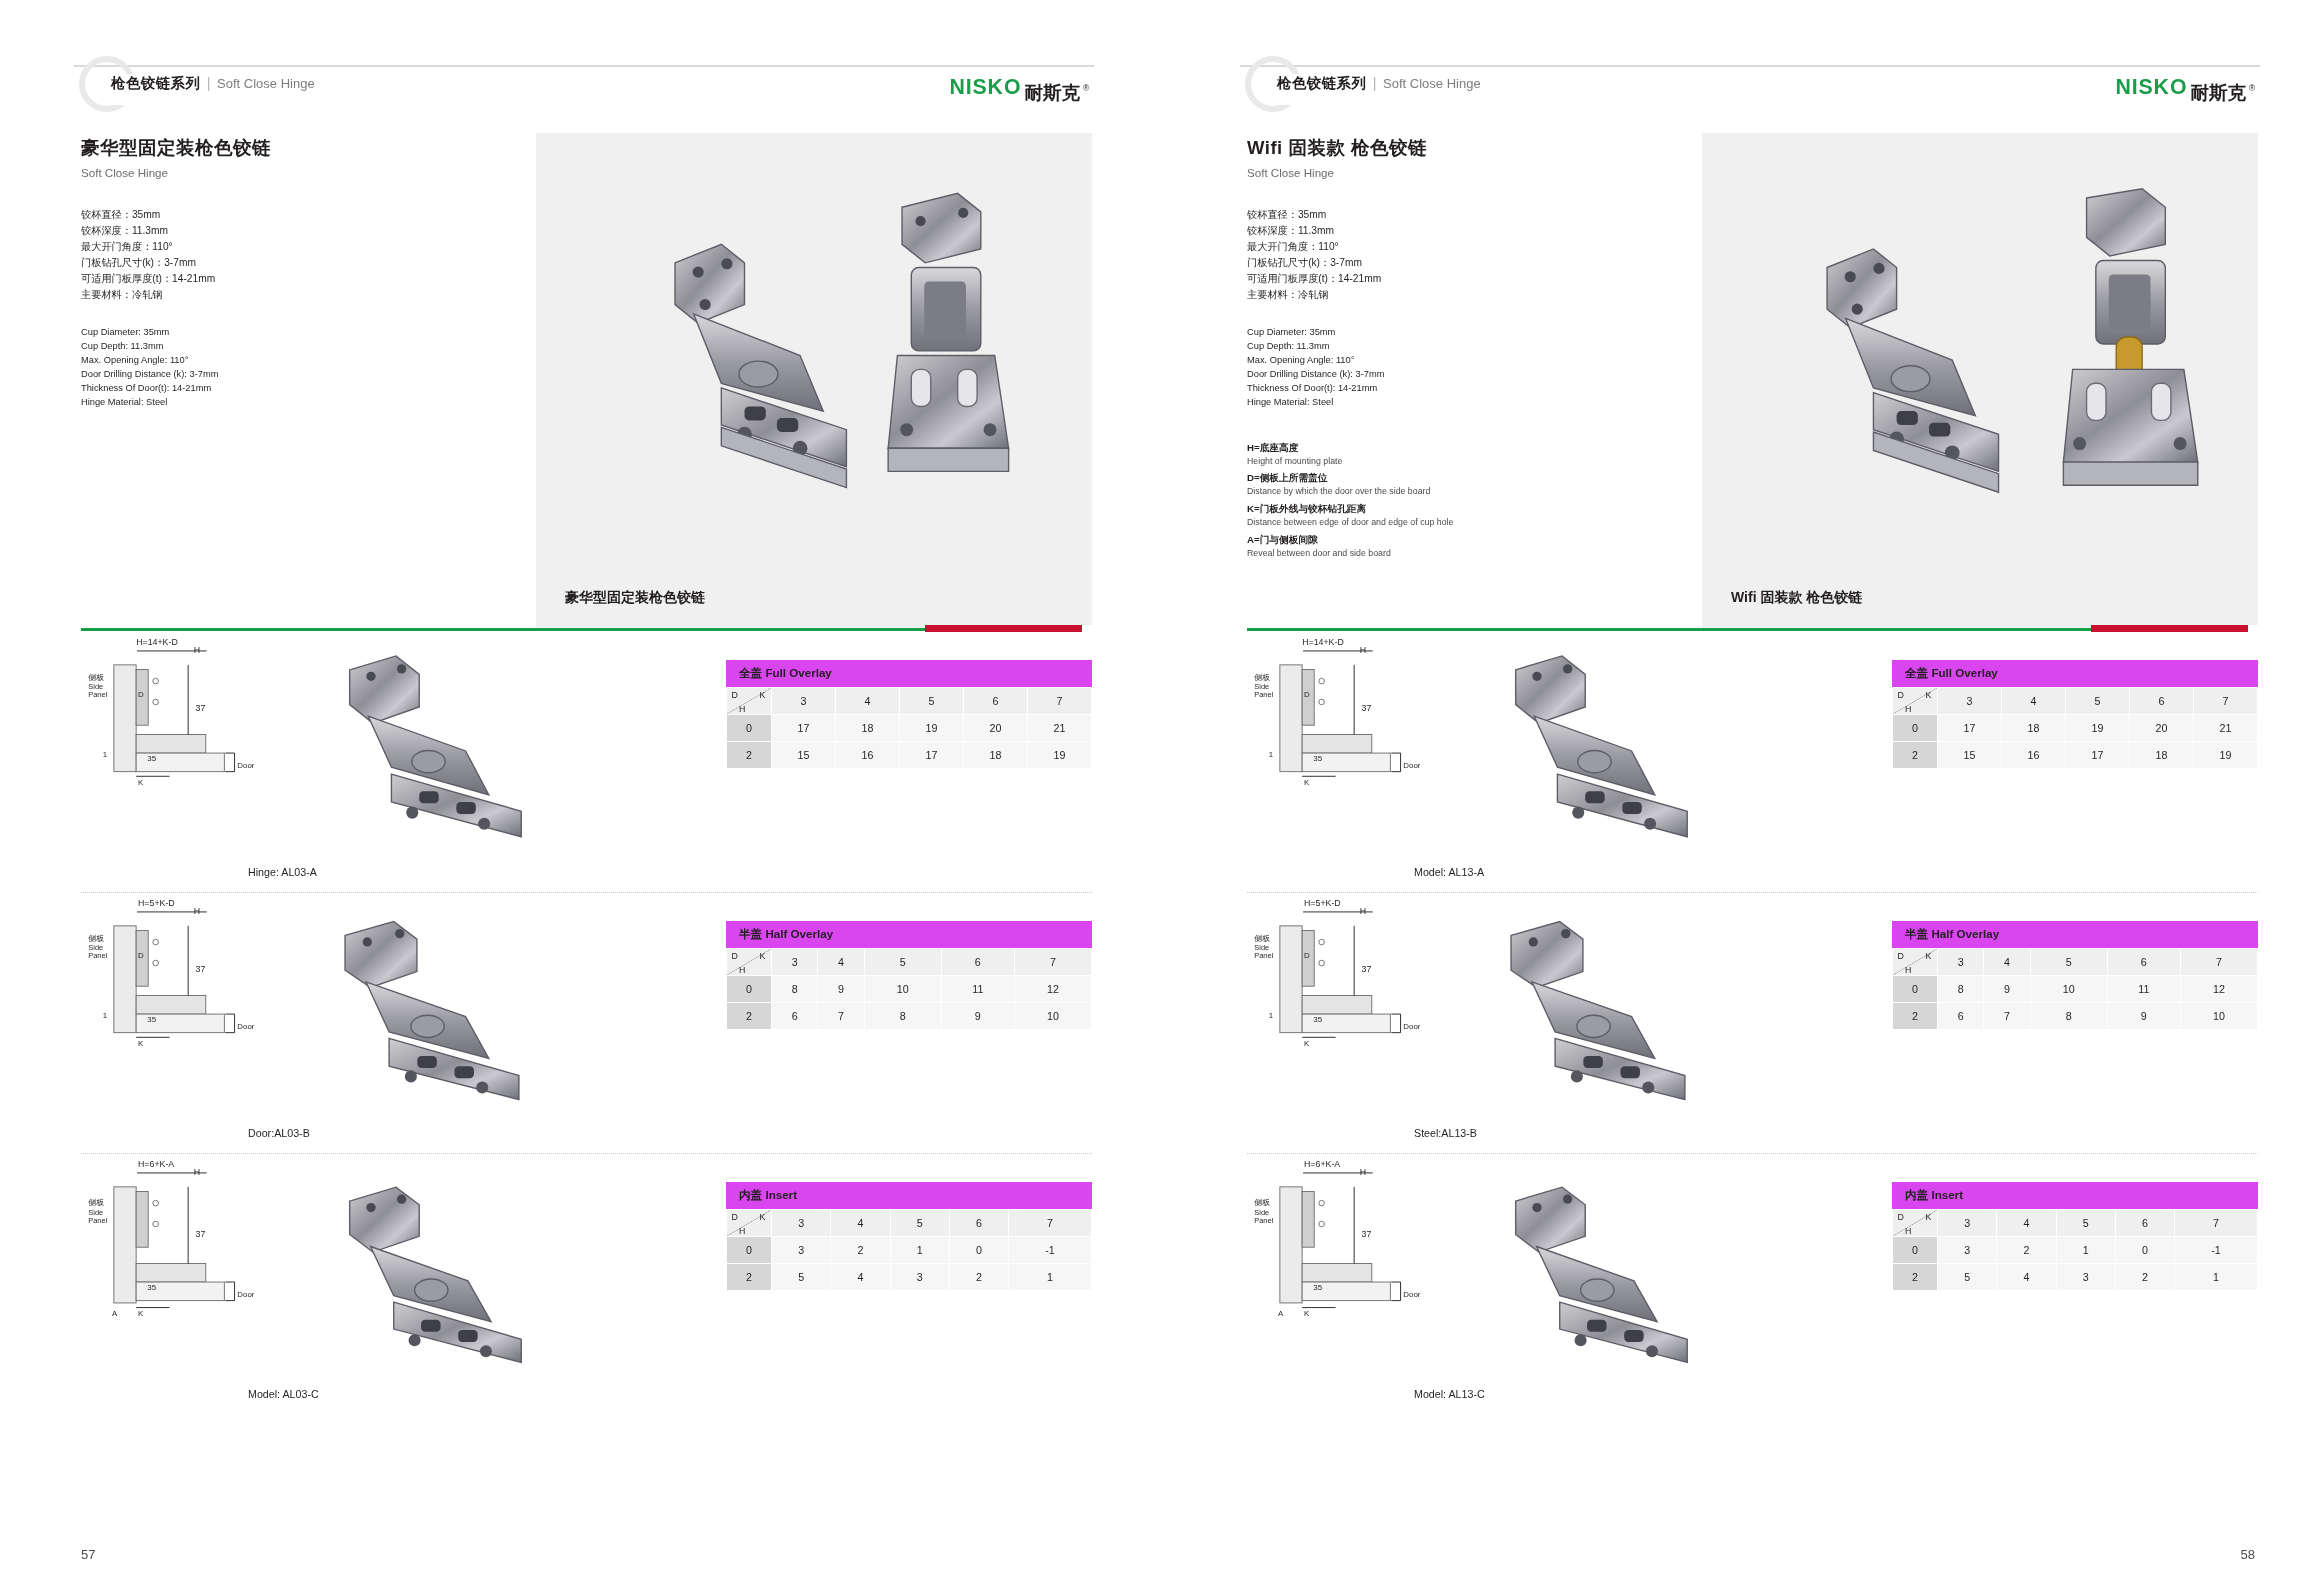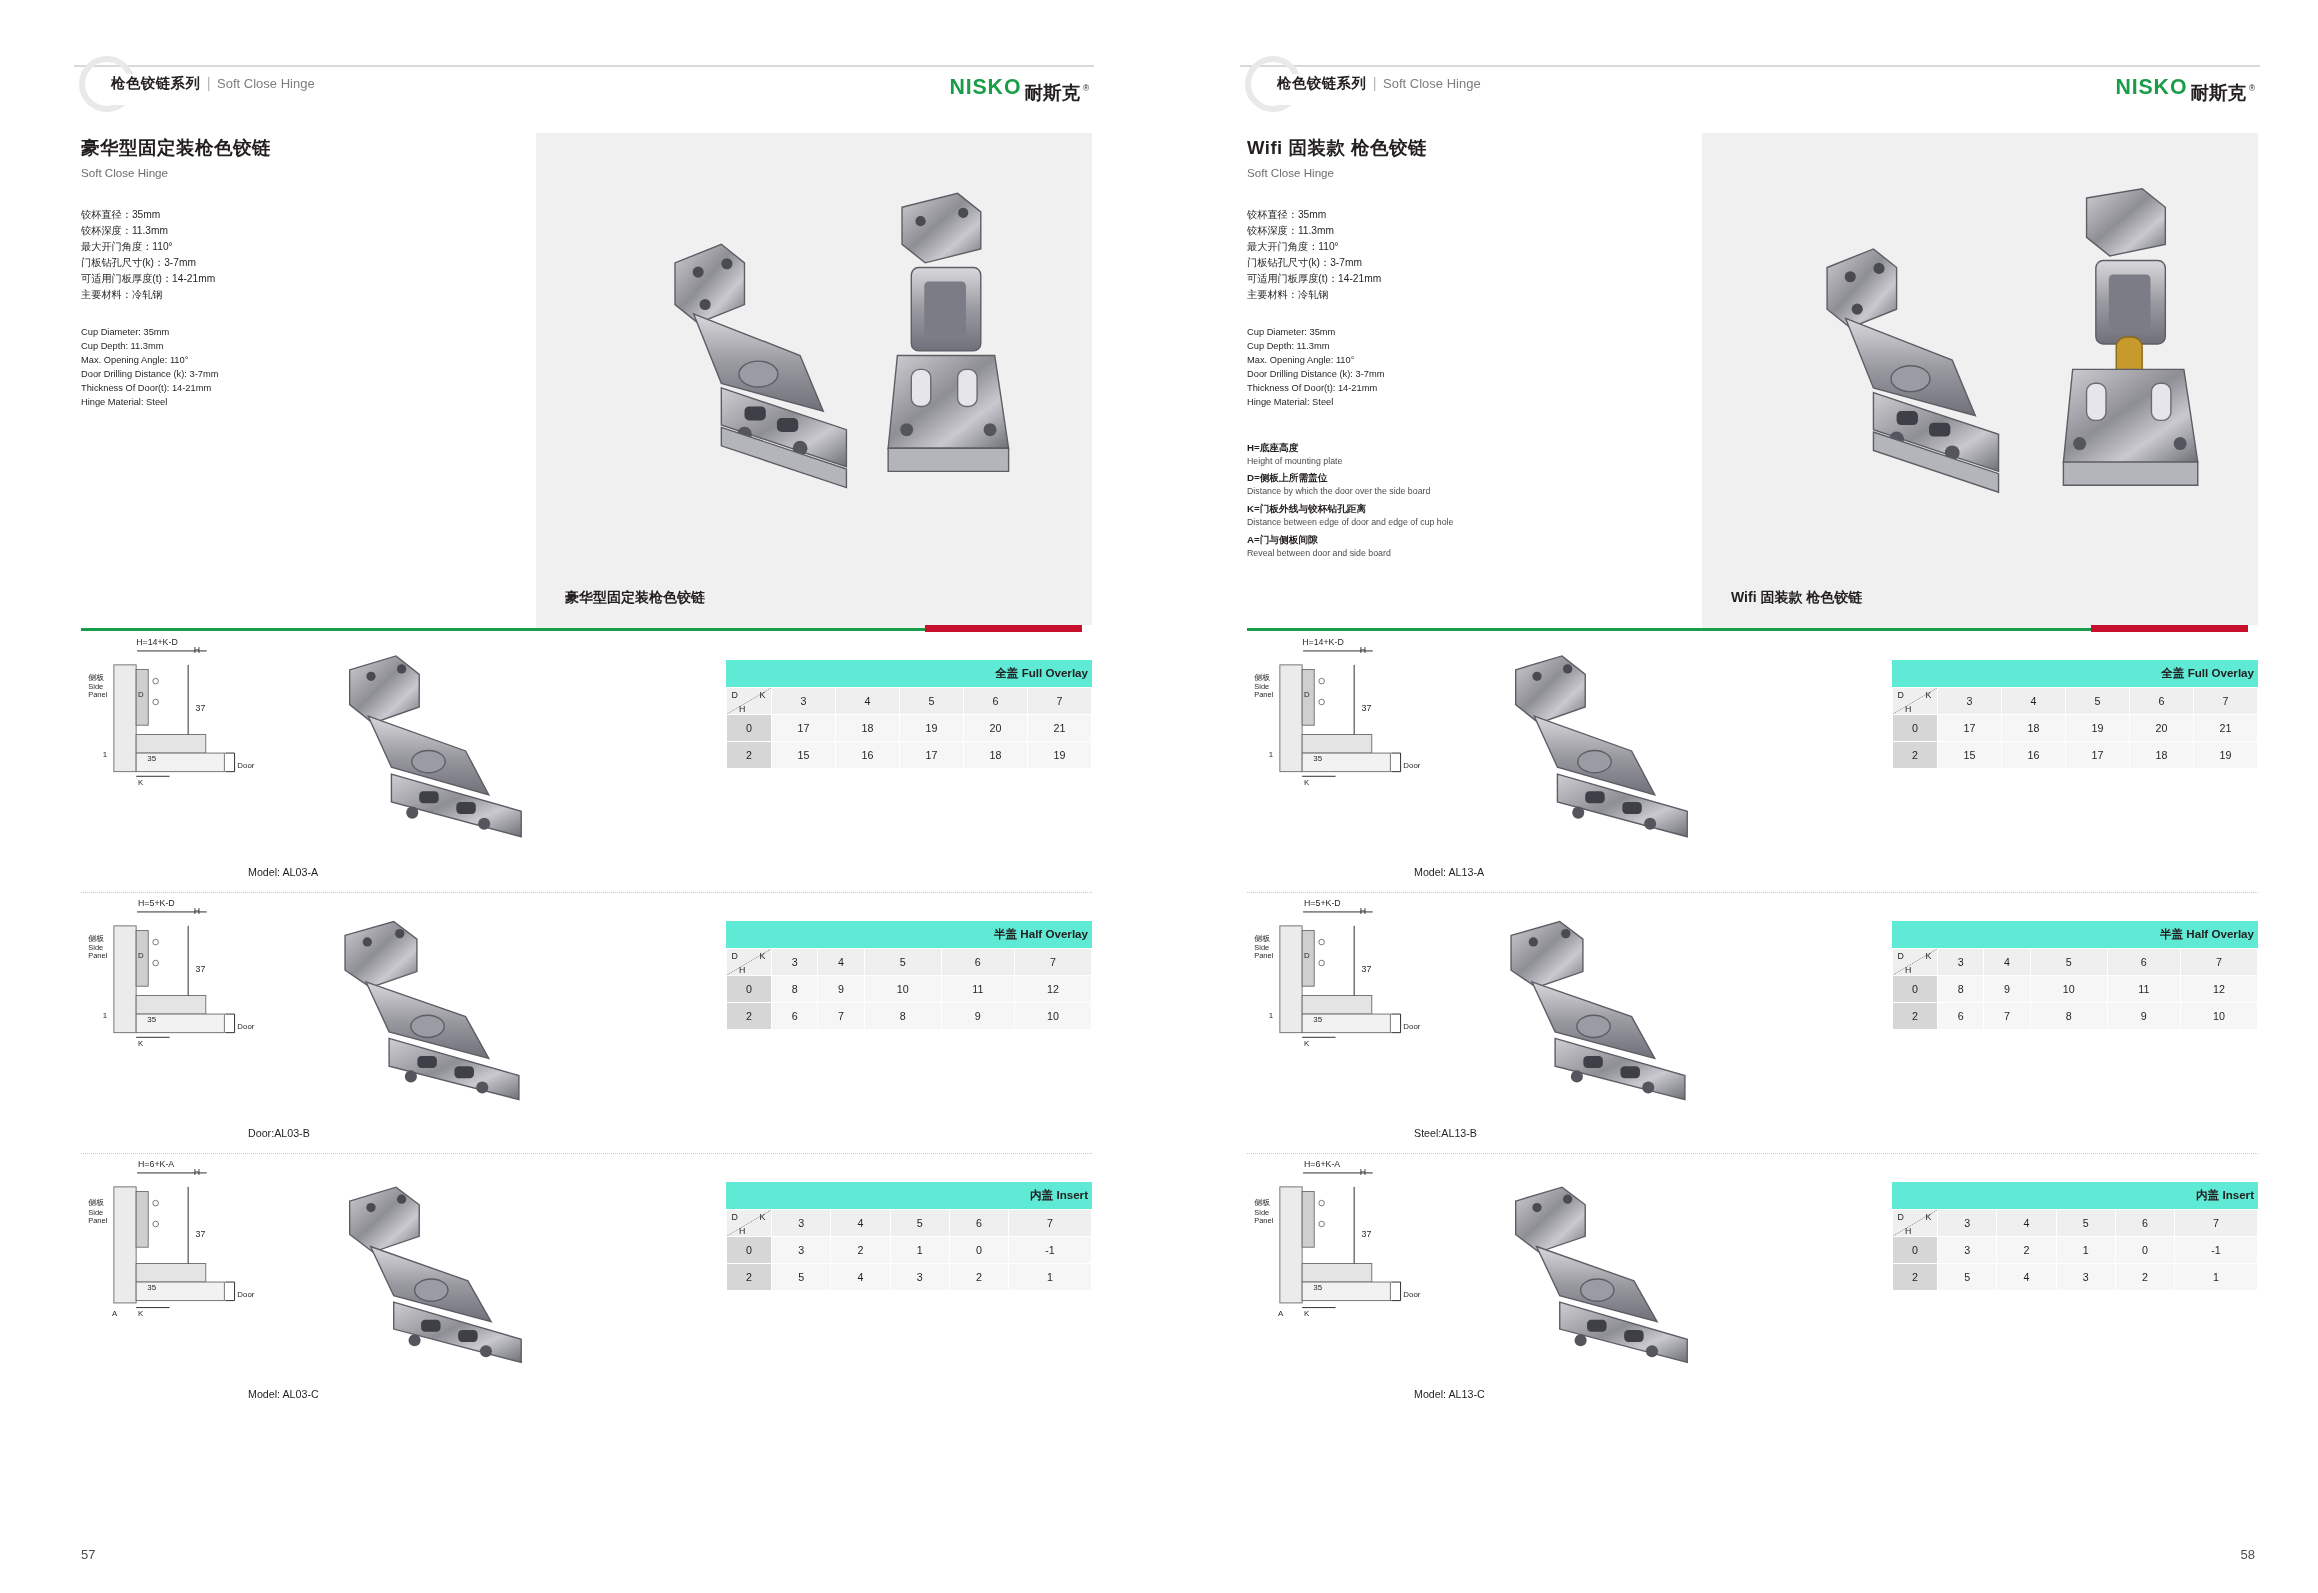--- a/index.html
+++ b/index.html
@@ -37,21 +37,21 @@
   .sepbar .g{position:absolute;left:0;top:2.8px;width:100%;height:2.8px;background:#1a9d48;}
   .sepbar .r{position:absolute;right:0;top:0;width:167px;height:7.4px;background:#c8102e;}
   .sepbar .w{position:absolute;right:0;top:0;width:10.2px;height:7.4px;background:#fff;}
   
   .row{position:relative;height:260px;margin:0 74px 0 81px;border-bottom:0.9px dotted #c9c9c9;}
   .row.last{border-bottom:none;}
   .diagram{position:absolute;left:4.6px;top:5px;width:195px;height:195px;}
   .model{position:absolute;left:167px;bottom:14px;font-size:10.7px;color:#231f20;}
   .hinge3d{position:absolute;left:199px;top:9.3px;width:297px;height:204px;}
   .tbl{position:absolute;right:0;top:28px;width:366px;}
-  .tbl .cap{background:#5eead4;font-size:11.6px;font-weight:bold;padding:6px 4px;color:#231f20;text-align:right;}
+  .tbl .cap{background:#d946ef;font-size:11.6px;font-weight:bold;padding:6px 13px;color:#231f20;}
   table{border-collapse:collapse;width:100%;}
   td,th{border:0.9px solid #ffffff;text-align:center;font-size:10.7px;height:24px;color:#231f20;font-weight:normal;}
   .hrow td{background:#efefef;}
   .lead{background:#d6d6d6;width:42px;position:relative;}
   .dk{position:relative;width:42px;height:24px;}
   .dk:before{content:"";position:absolute;left:0;top:0;width:100%;height:100%;
     background:linear-gradient(to bottom right,transparent calc(50% - 0.5px),#9a9a9a,transparent calc(50% + 0.5px));}
   .dk .d{position:absolute;left:4.6px;top:1.4px;font-size:8.8px;}
   .dk .h{position:absolute;left:12px;bottom:0.9px;font-size:8.8px;}
   .dk .k{position:absolute;right:5.6px;top:1.9px;font-size:8.8px;}
@@ -194,21 +194,21 @@
             <circle cx="262" cy="58" r="10" fill="#4a4a52"></circle>
           <path d="M190 160 L400 235 L450 330 L240 270 Z" fill="url(#m2)" stroke="#5d5d66" stroke-width="3"></path>
           <ellipse cx="320" cy="258" rx="36" ry="24" fill="#9b9ba3" stroke="#5d5d66" stroke-width="3"></ellipse>
           <path d="M240 285 L520 365 L520 420 L240 345 Z" fill="url(#m1)" stroke="#5d5d66" stroke-width="3"></path>
           <rect x="300" y="322" width="42" height="26" rx="9" fill="#3f3f47"></rect>
           <rect x="380" y="345" width="42" height="26" rx="9" fill="#3f3f47"></rect>
           <circle cx="285" cy="368" r="13" fill="#55555e"></circle>
             <circle cx="440" cy="392" r="13" fill="#55555e"></circle>
         </g>
       </svg>
-      <div class="model">Model: AL03-A</div>
+      <div class="model">Hinge: AL03-A</div>
       <div class="tbl">
         <div class="cap">
           <span>全盖</span>
           <span>Full Overlay</span>
         </div>
         <table>
           <tbody>
               <tr class="hrow">
             <td class="lead dk">
               <span class="d">D</span>

